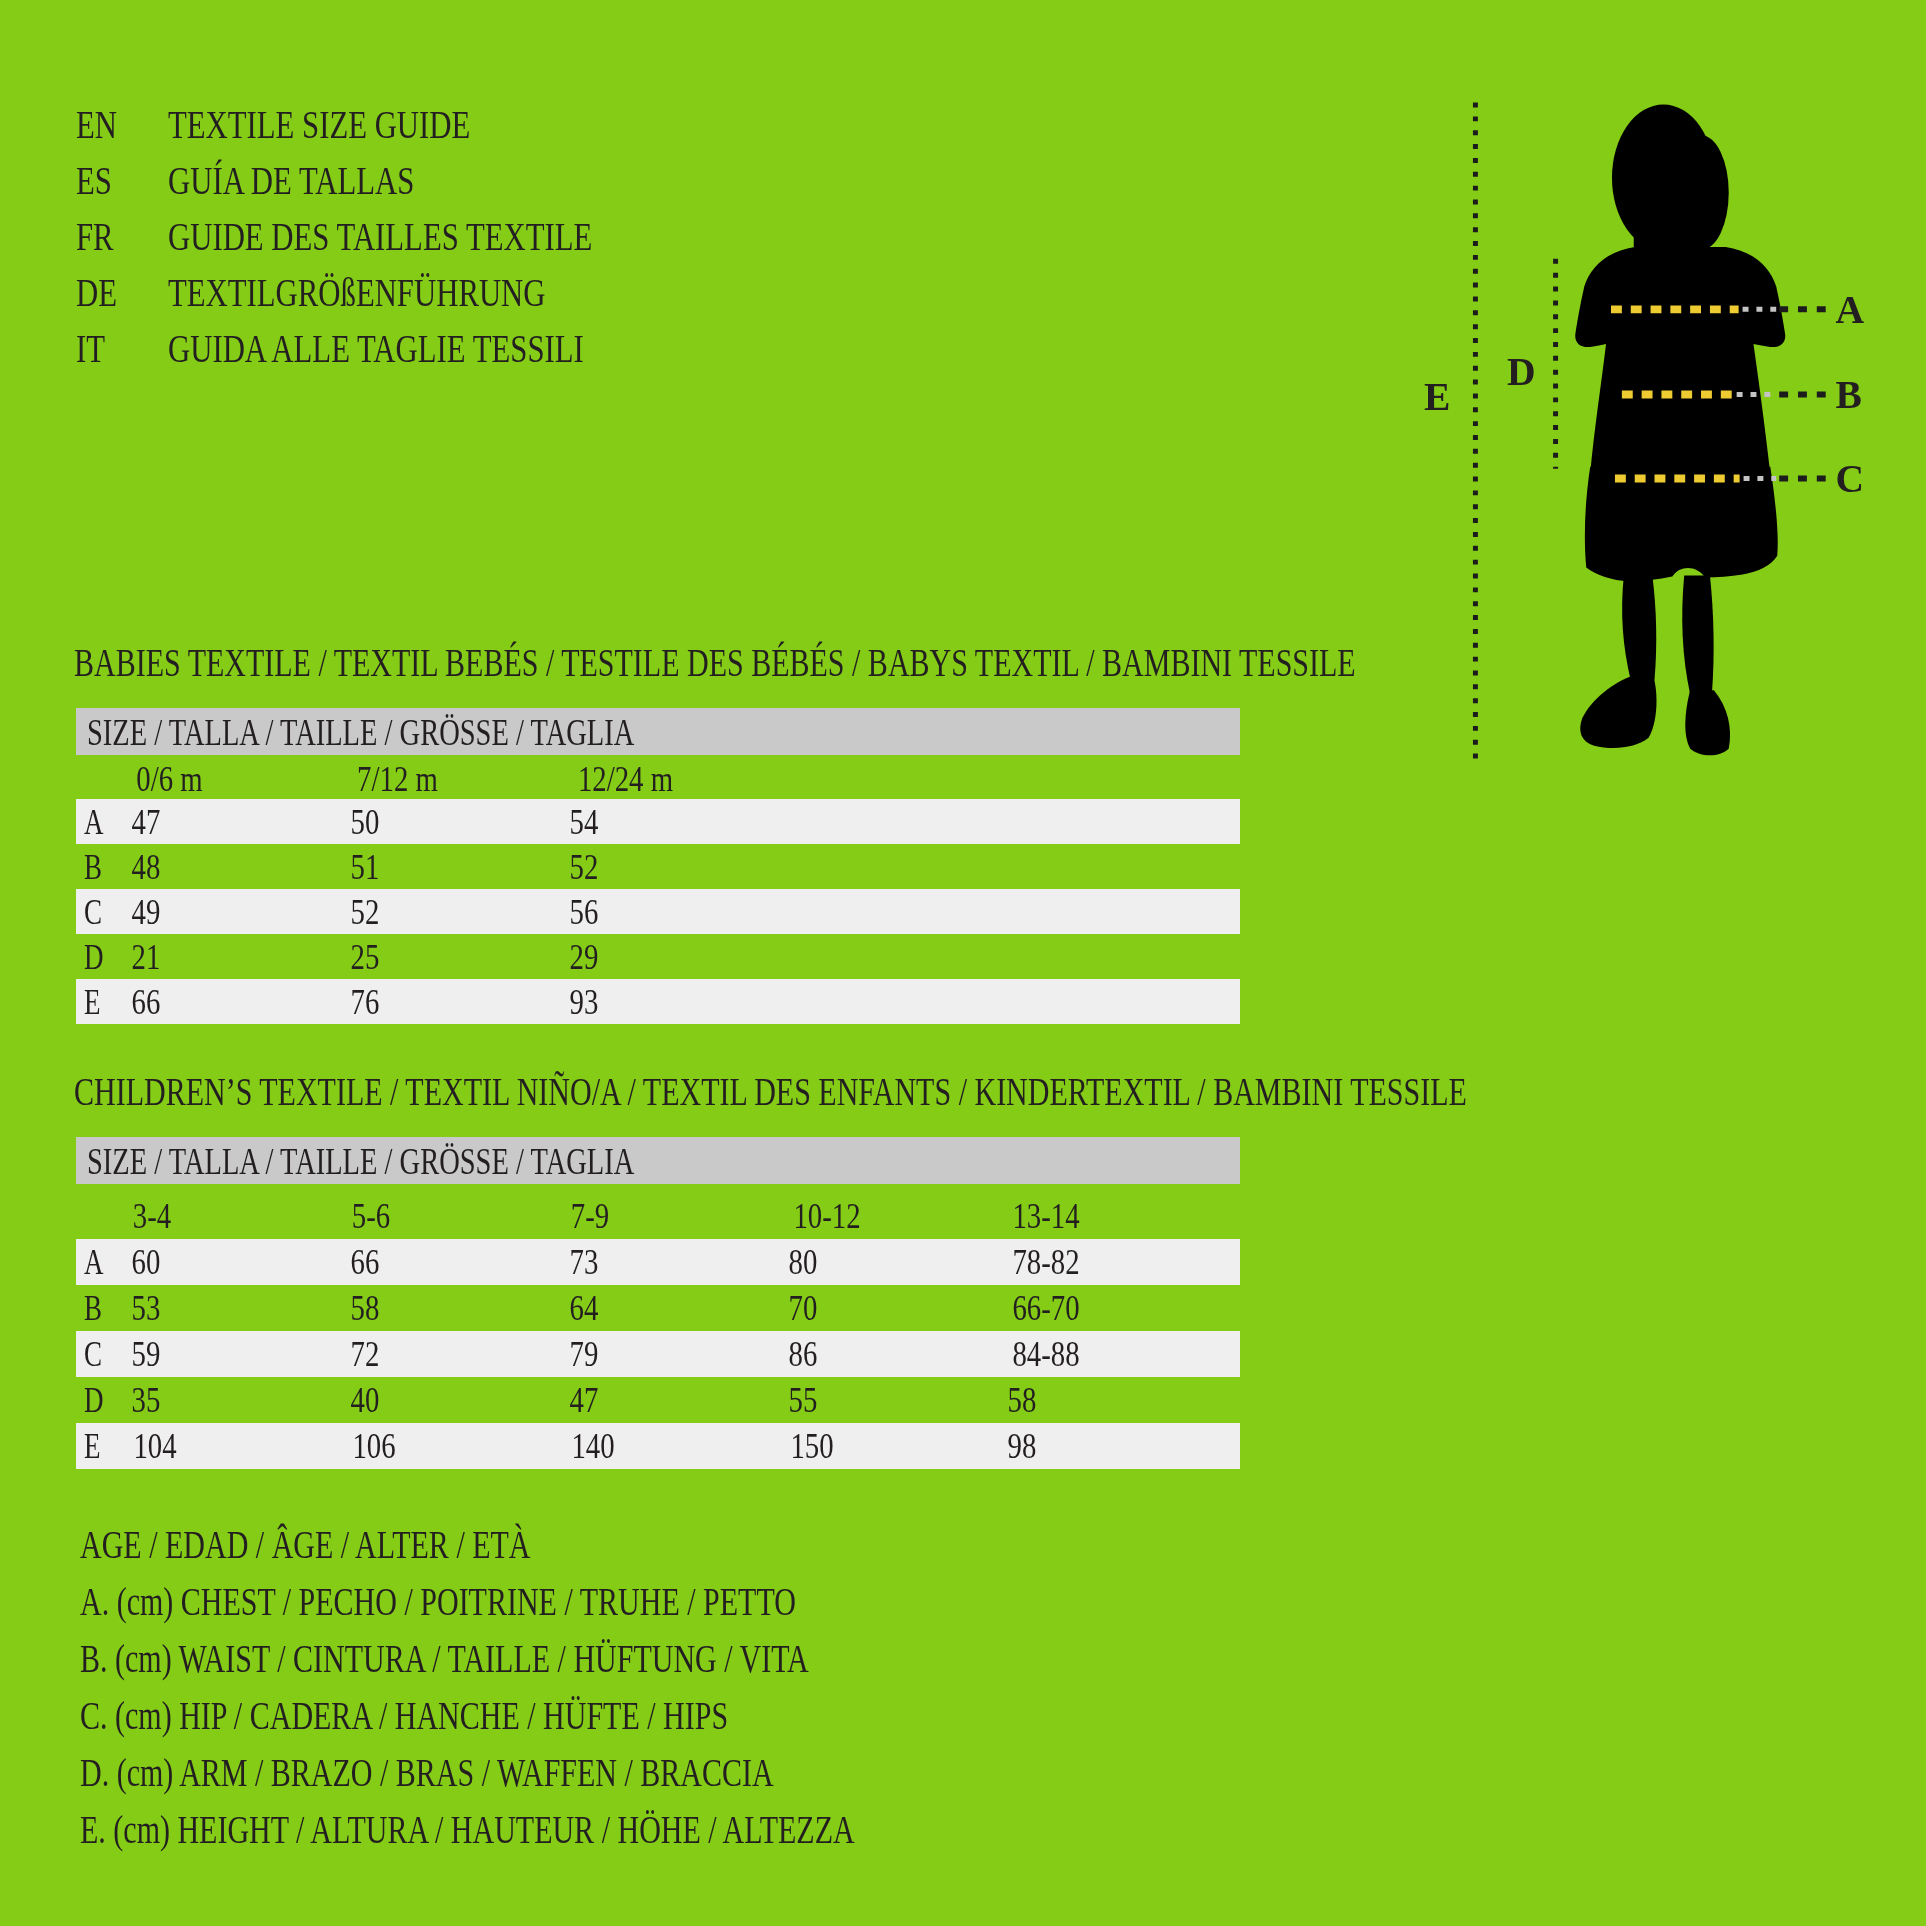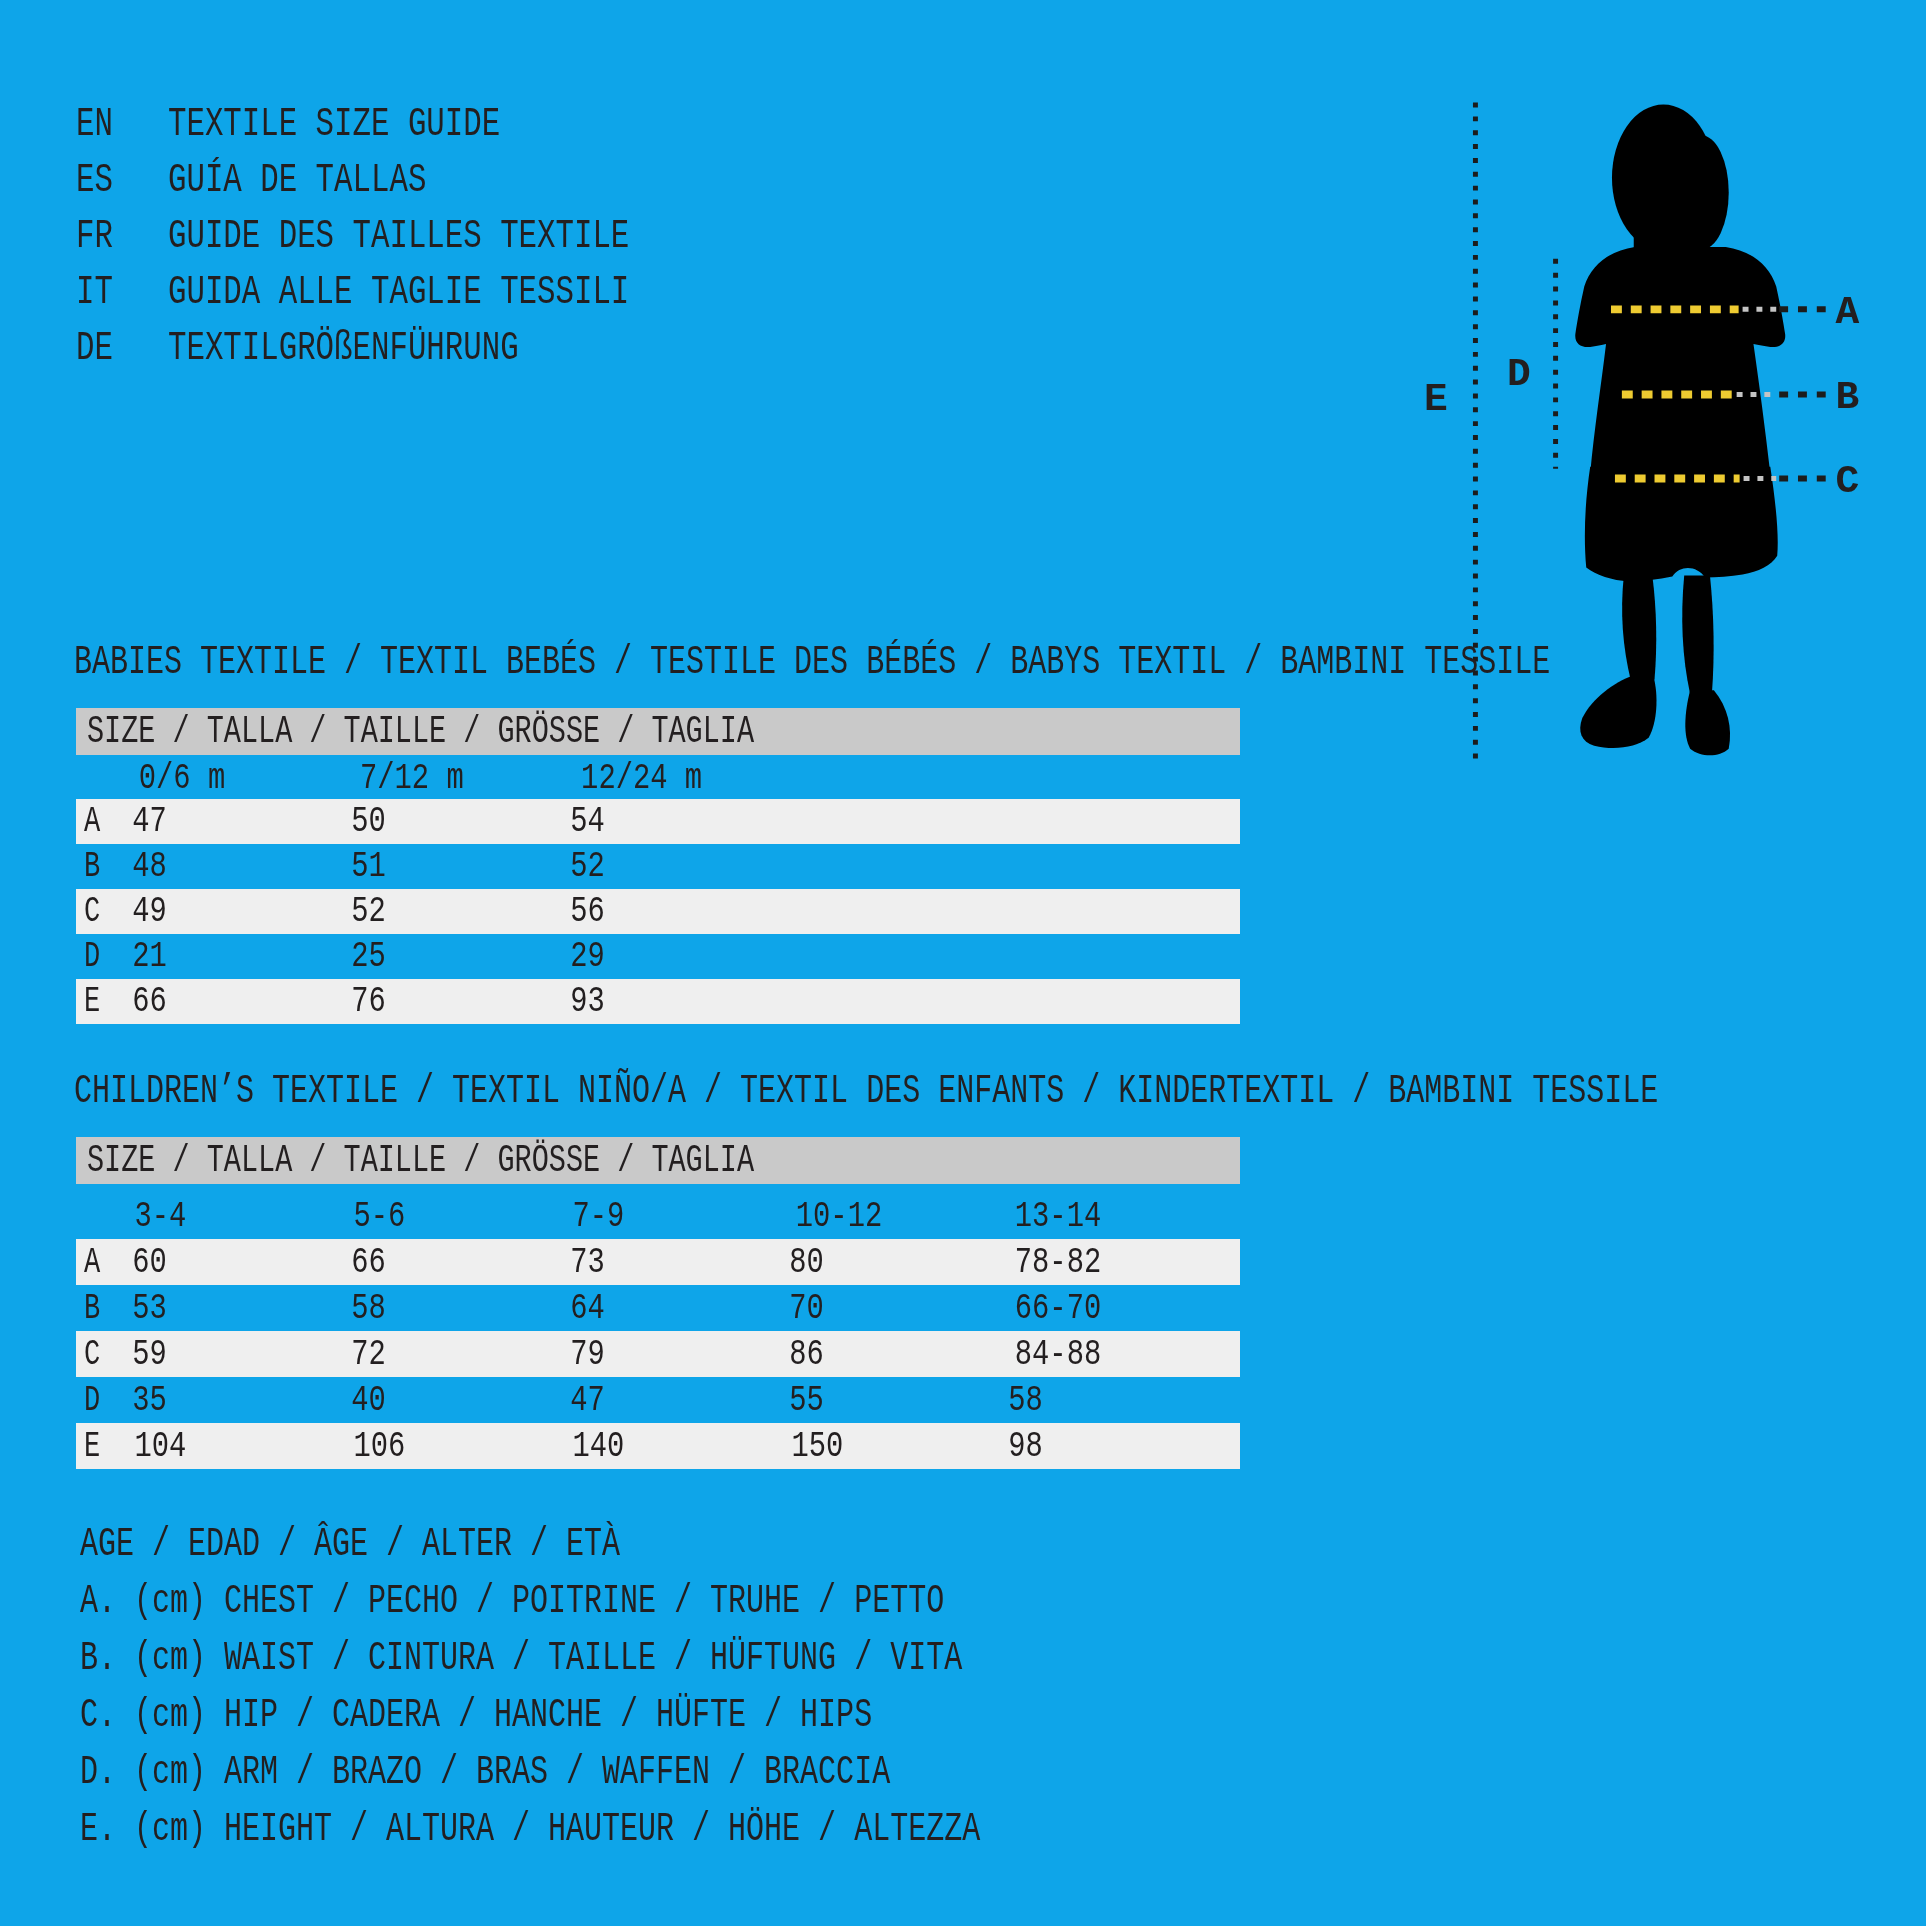--- a/index.html
+++ b/index.html
@@ -1,20 +1,20 @@
 <!DOCTYPE html>
 <html><head>
 <meta charset="utf-8">
 <style>
   html,body{margin:0;padding:0;background:#ffffff;}
   .page{
     position:relative;
     width:1927px;height:1927px;
-    background:#0ea5e9;
-    font-family:Liberation Mono, monospace;
+    background:#84cc16;
+    font-family:Liberation Serif, serif;
     color:#231f20;
     overflow:hidden;
   }
   
   .cx{display:inline-block;transform:scaleX(.75);transform-origin:0 50%;white-space:nowrap;}
   .cxc{display:inline-block;transform:scaleX(.8);transform-origin:50% 50%;white-space:nowrap;}
 
   
   .lang-block{position:absolute;left:76px;top:96px;}
   .lang-row{display:flex;height:56px;align-items:center;font-size:41px;}
@@ -61,26 +61,26 @@
     </div>
     <div class="lang-row">
       <span class="lang-code"><span class="cx">ES</span></span>
       <span><span class="cx">GUÍA DE TALLAS</span></span>
     </div>
     <div class="lang-row">
       <span class="lang-code"><span class="cx">FR</span></span>
       <span><span class="cx">GUIDE DES TAILLES TEXTILE</span></span>
     </div>
     <div class="lang-row">
+      <span class="lang-code"><span class="cx">DE</span></span>
+      <span><span class="cx">TEXTILGRÖßENFÜHRUNG</span></span>
+    </div>
+    <div class="lang-row">
       <span class="lang-code"><span class="cx">IT</span></span>
       <span><span class="cx">GUIDA ALLE TAGLIE TESSILI</span></span>
-    </div>
-    <div class="lang-row">
-      <span class="lang-code"><span class="cx">DE</span></span>
-      <span><span class="cx">TEXTILGRÖßENFÜHRUNG</span></span>
     </div>
   </div>
 
   <div class="figure-wrap">
     <svg width="541" height="752" viewBox="1400 60 546 760" xmlns="http://www.w3.org/2000/svg">
 
       <line x1="1490" y1="104" x2="1490" y2="768" stroke="#1c1c1c" stroke-width="5" stroke-dasharray="5 9"></line>
 
       <line x1="1571" y1="262" x2="1571" y2="474" stroke="#1c1c1c" stroke-width="5" stroke-dasharray="5 9"></line>
 

